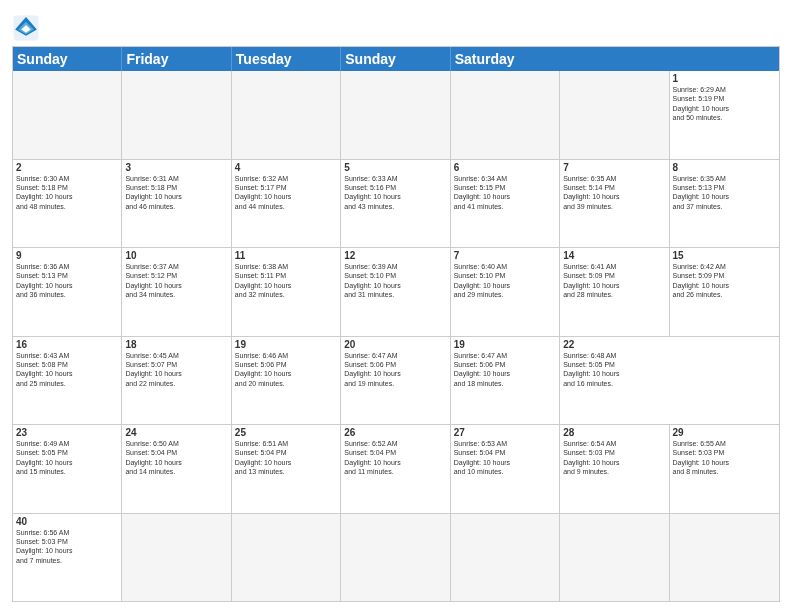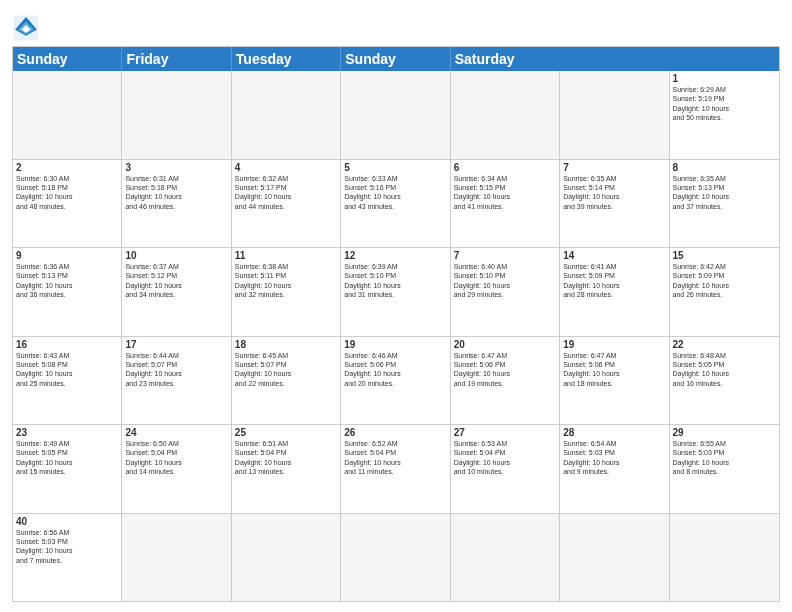--- a/index.html
+++ b/index.html
@@ -259,27 +259,20 @@
         </div>
         <div class="cal-row">
           <div class="cal-cell">
             <div class="day-num">16</div>
             <div class="cell-info" style="white-space: pre-line;">Sunrise: 6:43 AM
 Sunset: 5:08 PM
 Daylight: 10 hours
 and 25 minutes.</div>
           </div>
           <div class="cal-cell">
-            <div class="day-num">17</div>
-            <div class="cell-info" style="white-space: pre-line;">Sunrise: 6:44 AM
-Sunset: 5:07 PM
-Daylight: 10 hours
-and 23 minutes.</div>
-          </div>
-          <div class="cal-cell">
             <div class="day-num">18</div>
             <div class="cell-info" style="white-space: pre-line;">Sunrise: 6:45 AM
 Sunset: 5:07 PM
 Daylight: 10 hours
 and 22 minutes.</div>
           </div>
           <div class="cal-cell">
             <div class="day-num">19</div>
             <div class="cell-info" style="white-space: pre-line;">Sunrise: 6:46 AM
 Sunset: 5:06 PM

